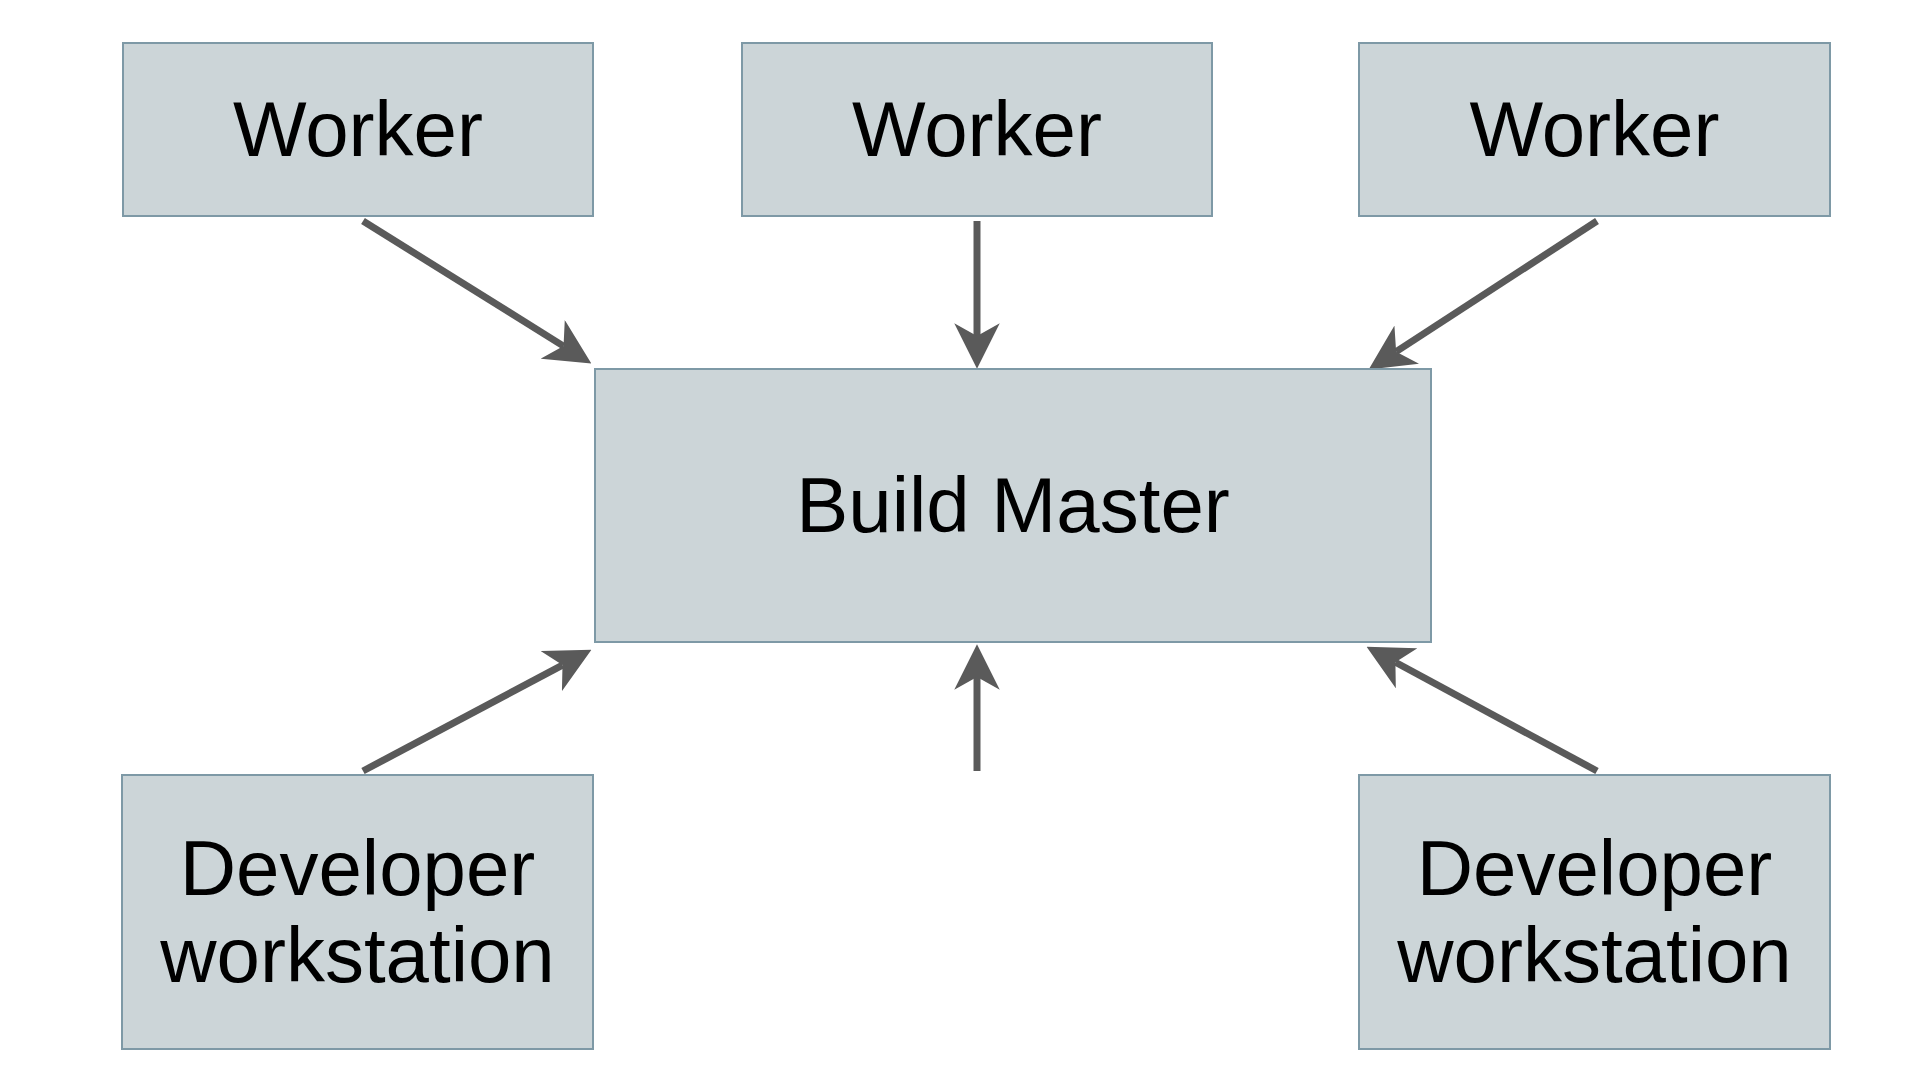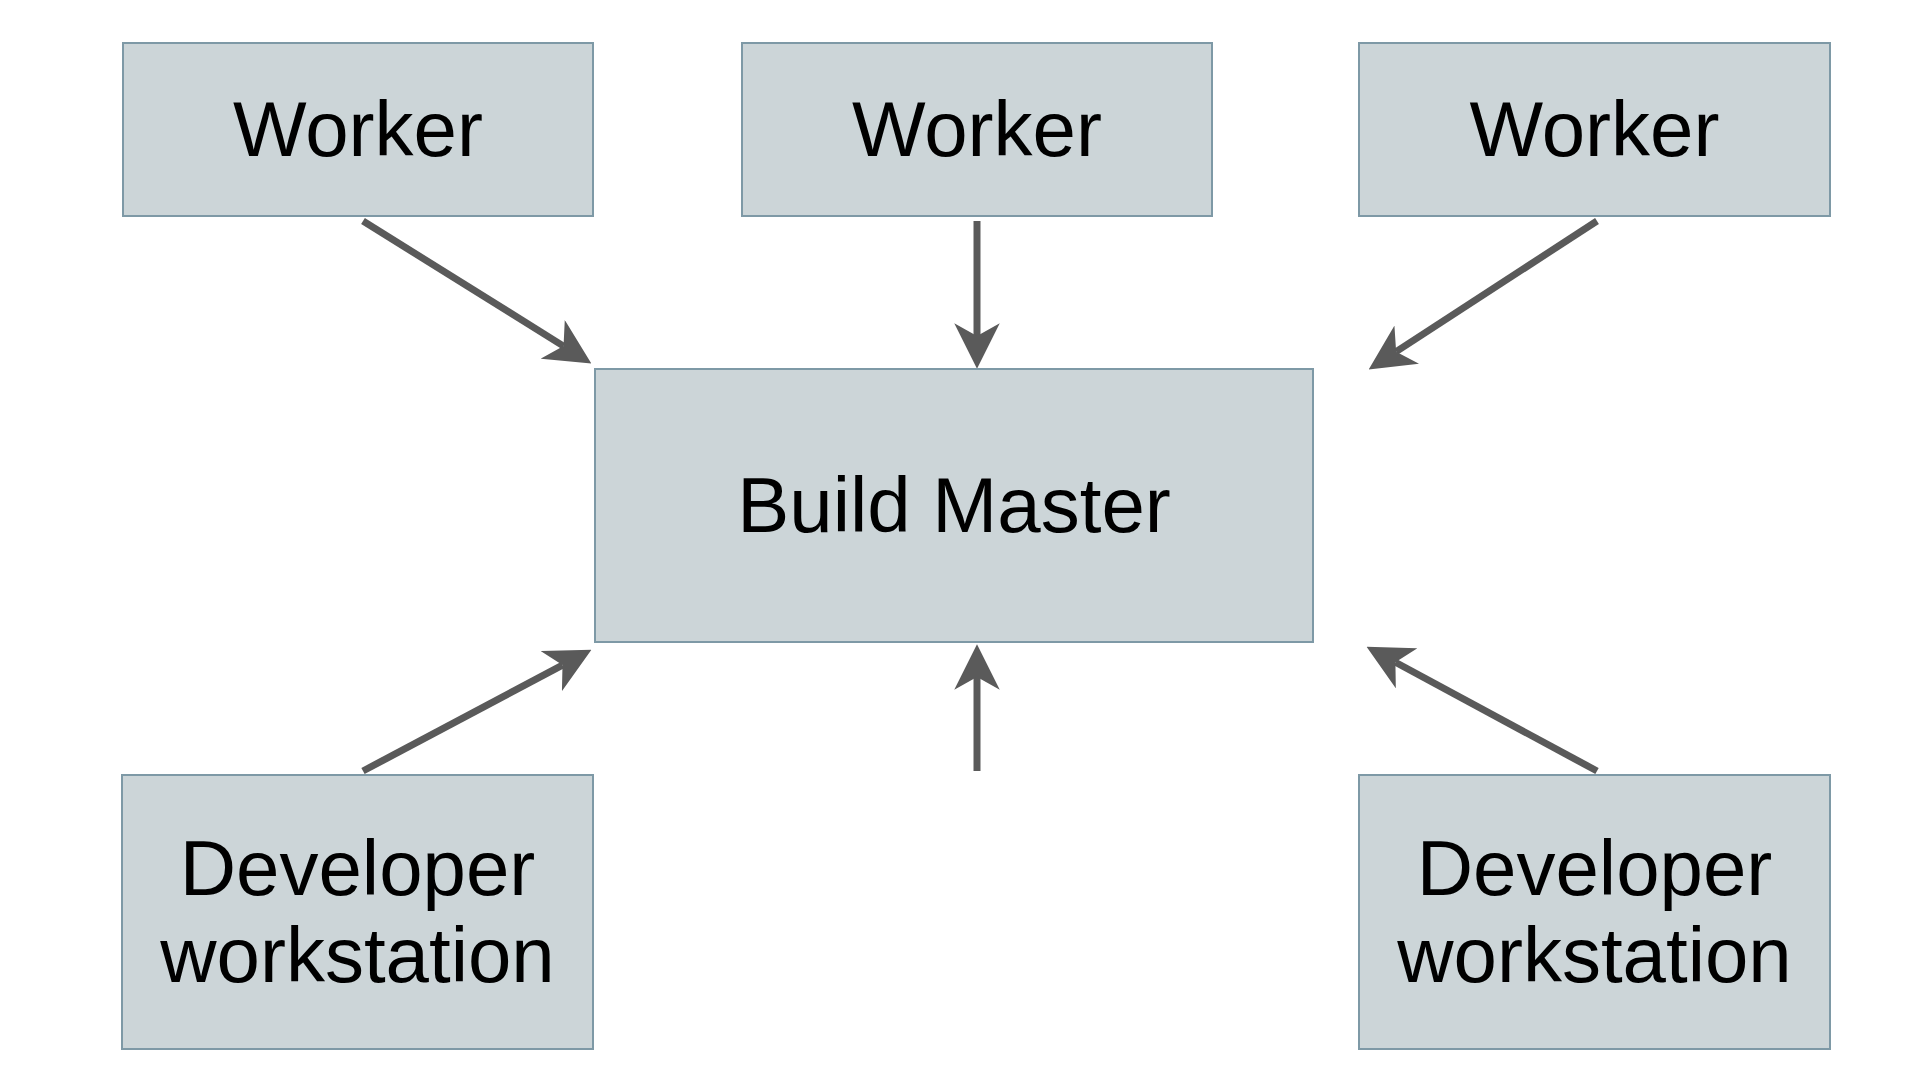--- a/index.html
+++ b/index.html
@@ -29,21 +29,21 @@
     justify-content:center;
     text-align:center;
     font-size:78px;
     line-height:1.12;
     color:var(--text);
     padding:0 12px;
   }
   #n-worker1{left:122px;top:42px;width:472px;height:175px;}
   #n-worker2{left:741px;top:42px;width:472px;height:175px;}
   #n-worker3{left:1358px;top:42px;width:473px;height:175px;}
-  #n-build{left:594px;top:368px;width:720px;height:275px;}
+  #n-build{left:594px;top:368px;width:838px;height:275px;}
   #n-devws1{left:121px;top:774px;width:473px;height:276px;}
   #n-ci{left:741px;top:774px;width:472px;height:276px;}
   #n-devws2{left:1358px;top:774px;width:473px;height:276px;}
 </style>
 </head>
 <body>
 
 <div class="canvas">
 
   <svg class="edges" viewBox="0 0 1910 1090" xmlns="http://www.w3.org/2000/svg">

